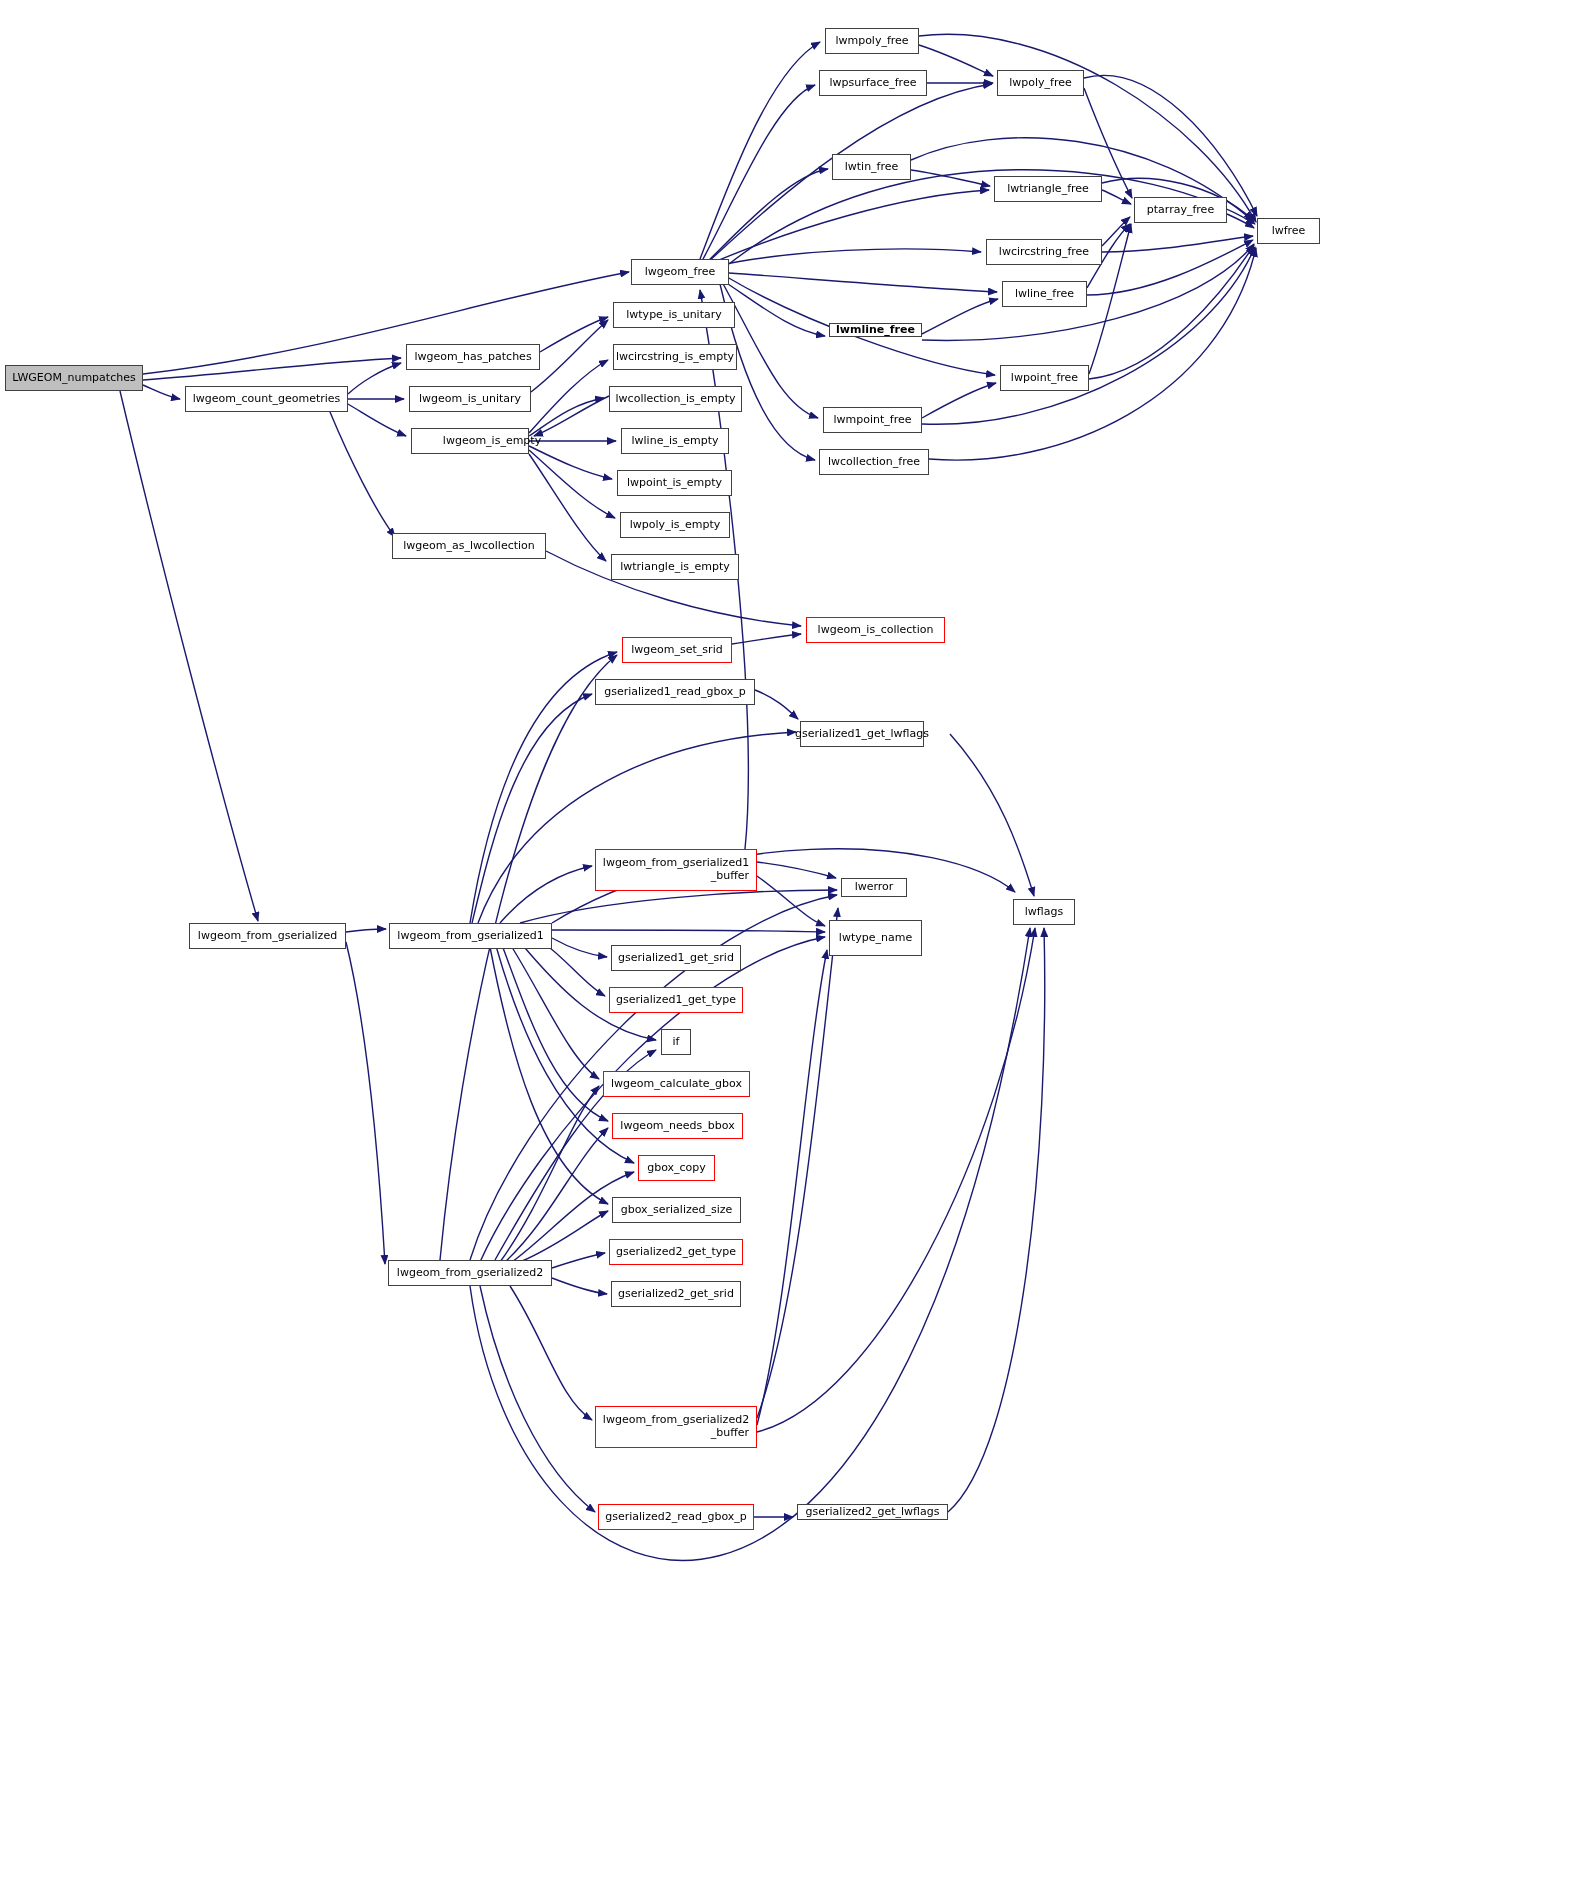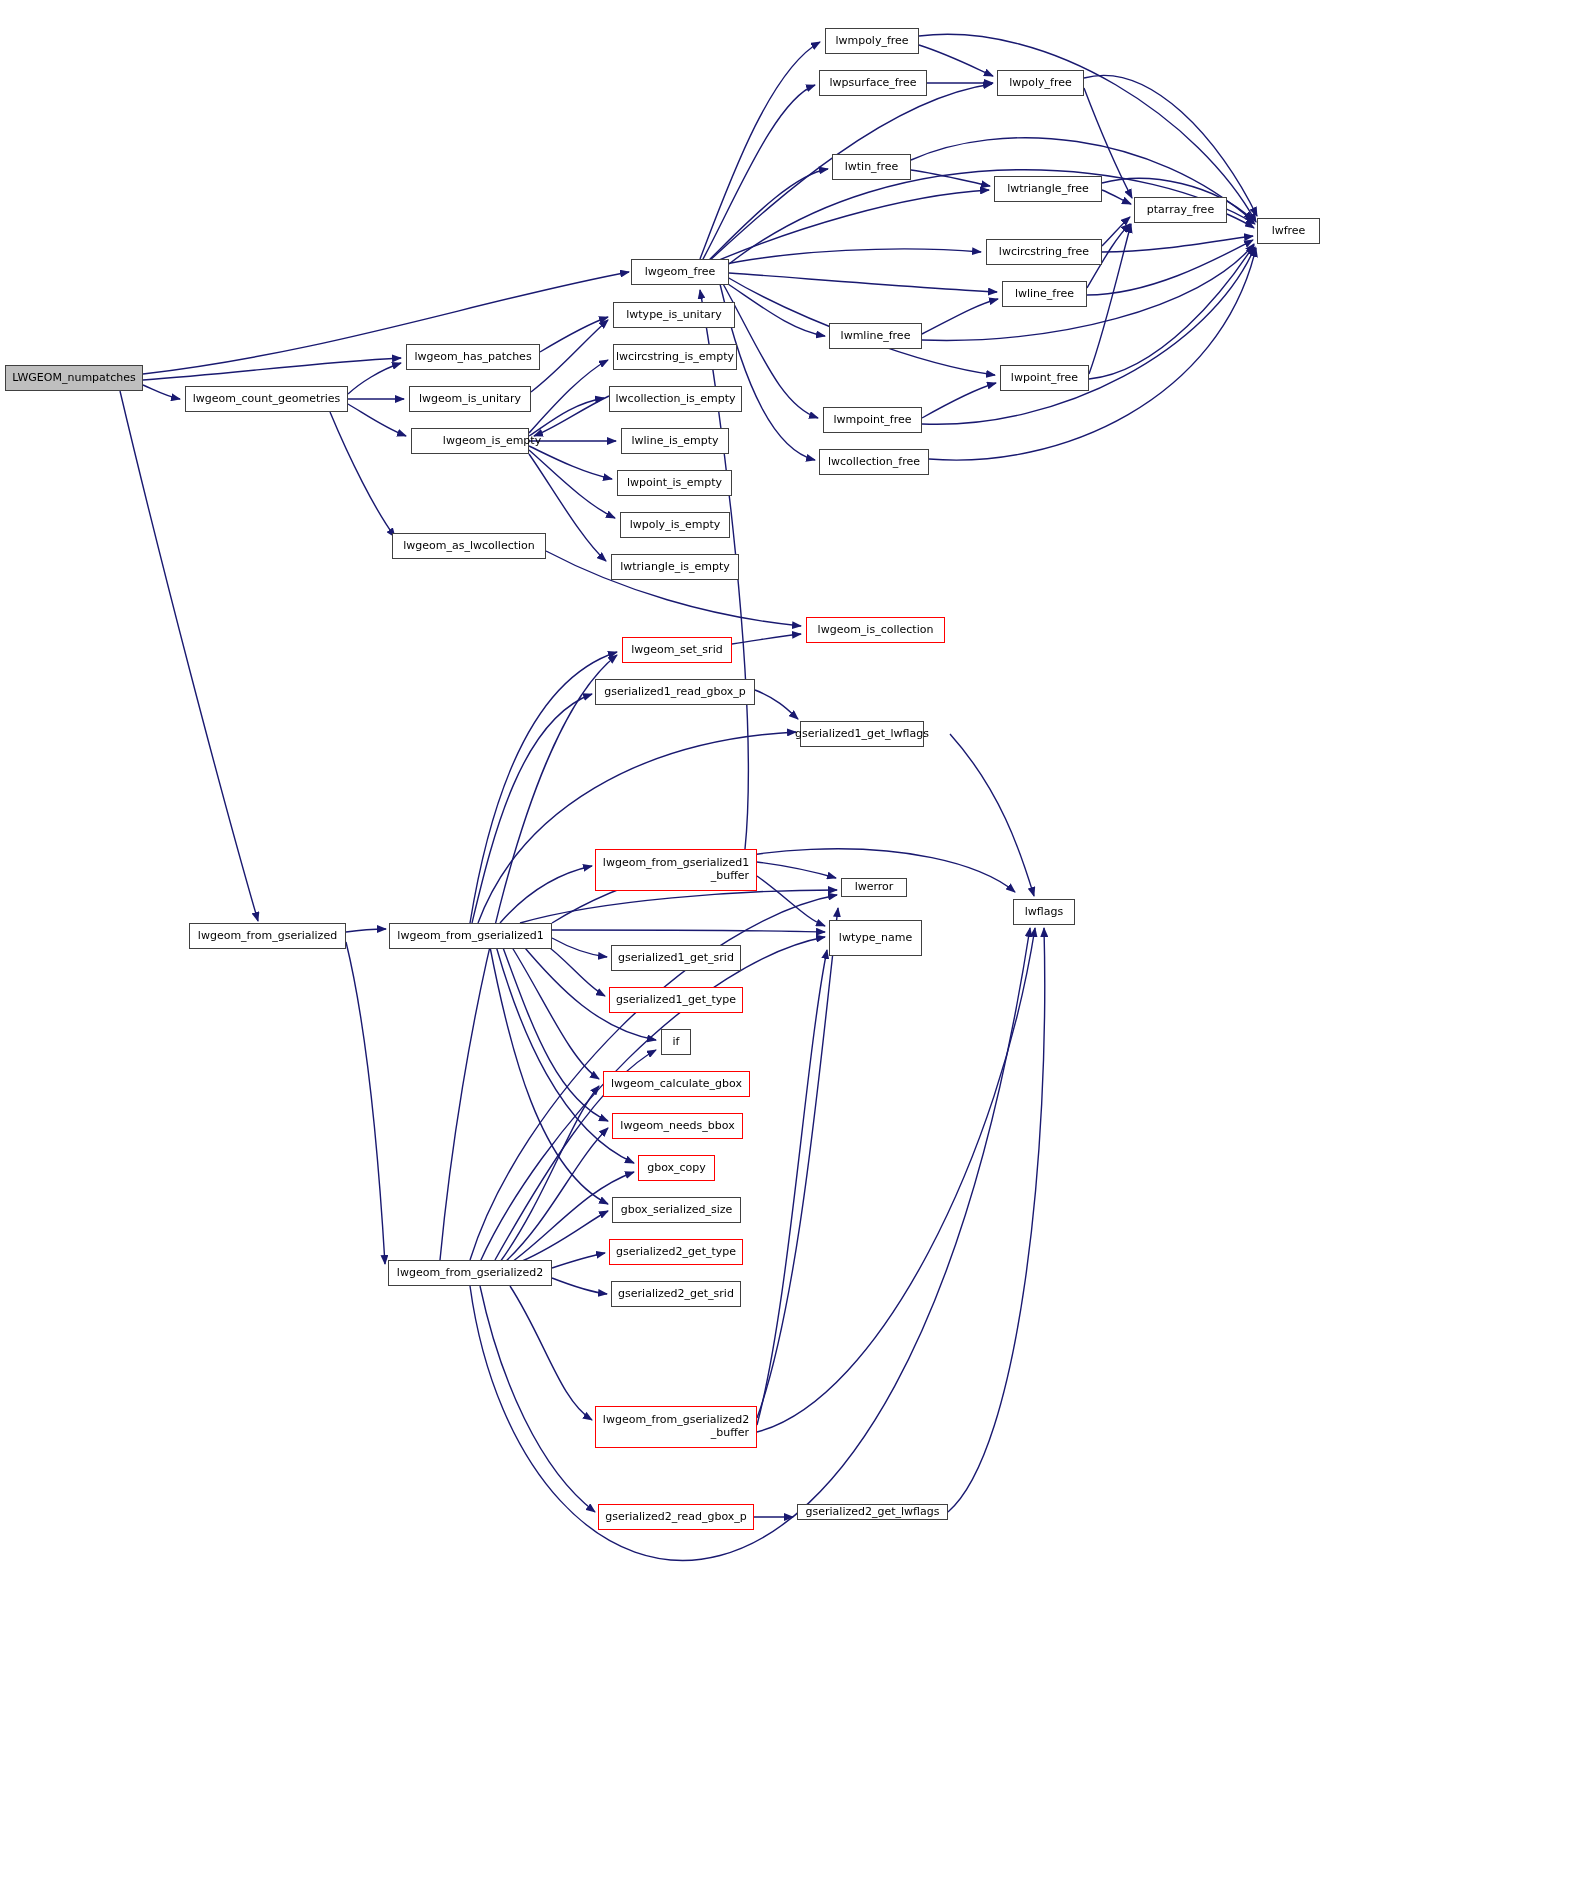--- a/index.html
+++ b/index.html
@@ -151,21 +151,21 @@
     <div class="node" style="left: 819px; top: 70px; width: 108px; height: 26px;">lwpsurface_free</div>
     <div class="node" style="left: 997px; top: 70px; width: 87px; height: 26px;">lwpoly_free</div>
     <div class="node" style="left: 832px; top: 154px; width: 79px; height: 26px;">lwtin_free</div>
     <div class="node" style="left: 994px; top: 176px; width: 108px; height: 26px;">lwtriangle_free</div>
     <div class="node" style="left: 1134px; top: 197px; width: 93px; height: 26px;">ptarray_free</div>
     <div class="node" style="left: 1257px; top: 218px; width: 63px; height: 26px;">lwfree</div>
     <div class="node" style="left: 986px; top: 239px; width: 116px; height: 26px;">lwcircstring_free</div>
     <div class="node" style="left: 631px; top: 259px; width: 98px; height: 26px;">lwgeom_free</div>
     <div class="node" style="left: 1002px; top: 281px; width: 85px; height: 26px;">lwline_free</div>
     <div class="node" style="left: 613px; top: 302px; width: 122px; height: 26px;">lwtype_is_unitary</div>
-    <div class="node" style="left: 829px; top: 323px; width: 93px; height: 26px;">lwmline_free</div>
+    <div class="node" style="left: 829px; top: 323px; width: 93px; height: 14px; font-weight: bold;">lwmline_free</div>
     <div class="node" style="left: 613px; top: 344px; width: 124px; height: 26px;">lwcircstring_is_empty</div>
     <div class="node" style="left: 1000px; top: 365px; width: 89px; height: 26px;">lwpoint_free</div>
     <div class="node" style="left: 406px; top: 344px; width: 134px; height: 26px;">lwgeom_has_patches</div>
     <div class="node" style="left: 609px; top: 386px; width: 133px; height: 26px;">lwcollection_is_empty</div>
     <div class="node" style="left: 185px; top: 386px; width: 163px; height: 26px;">lwgeom_count_geometries</div>
     <div class="node" style="left: 409px; top: 386px; width: 122px; height: 26px;">lwgeom_is_unitary</div>
     <div class="node" style="left: 823px; top: 407px; width: 99px; height: 26px;">lwmpoint_free</div>
     <div class="node root" style="left: 5px; top: 365px; width: 138px; height: 26px;">LWGEOM_numpatches</div>
     <div class="node" style="left: 411px; top: 428px; width: 118px; height: 26px; padding-left: 44px;">lwgeom_is_empty</div>
     <div class="node" style="left: 621px; top: 428px; width: 108px; height: 26px;">lwline_is_empty</div>

